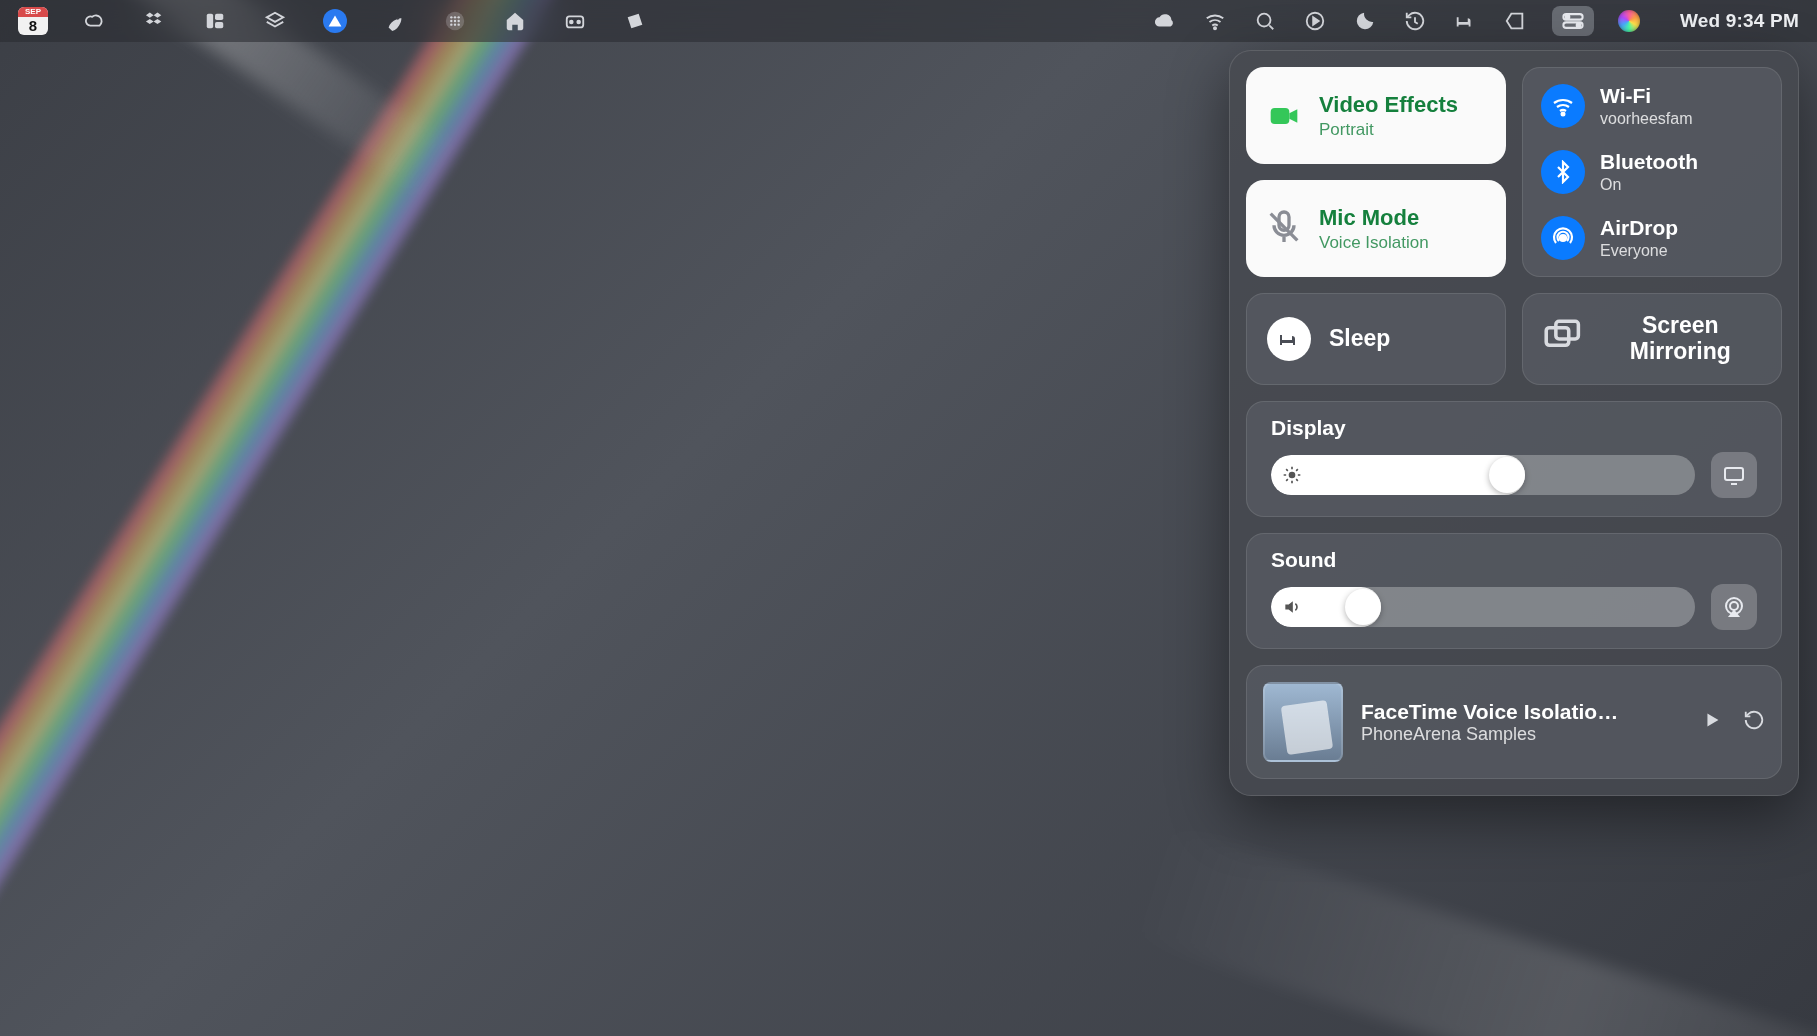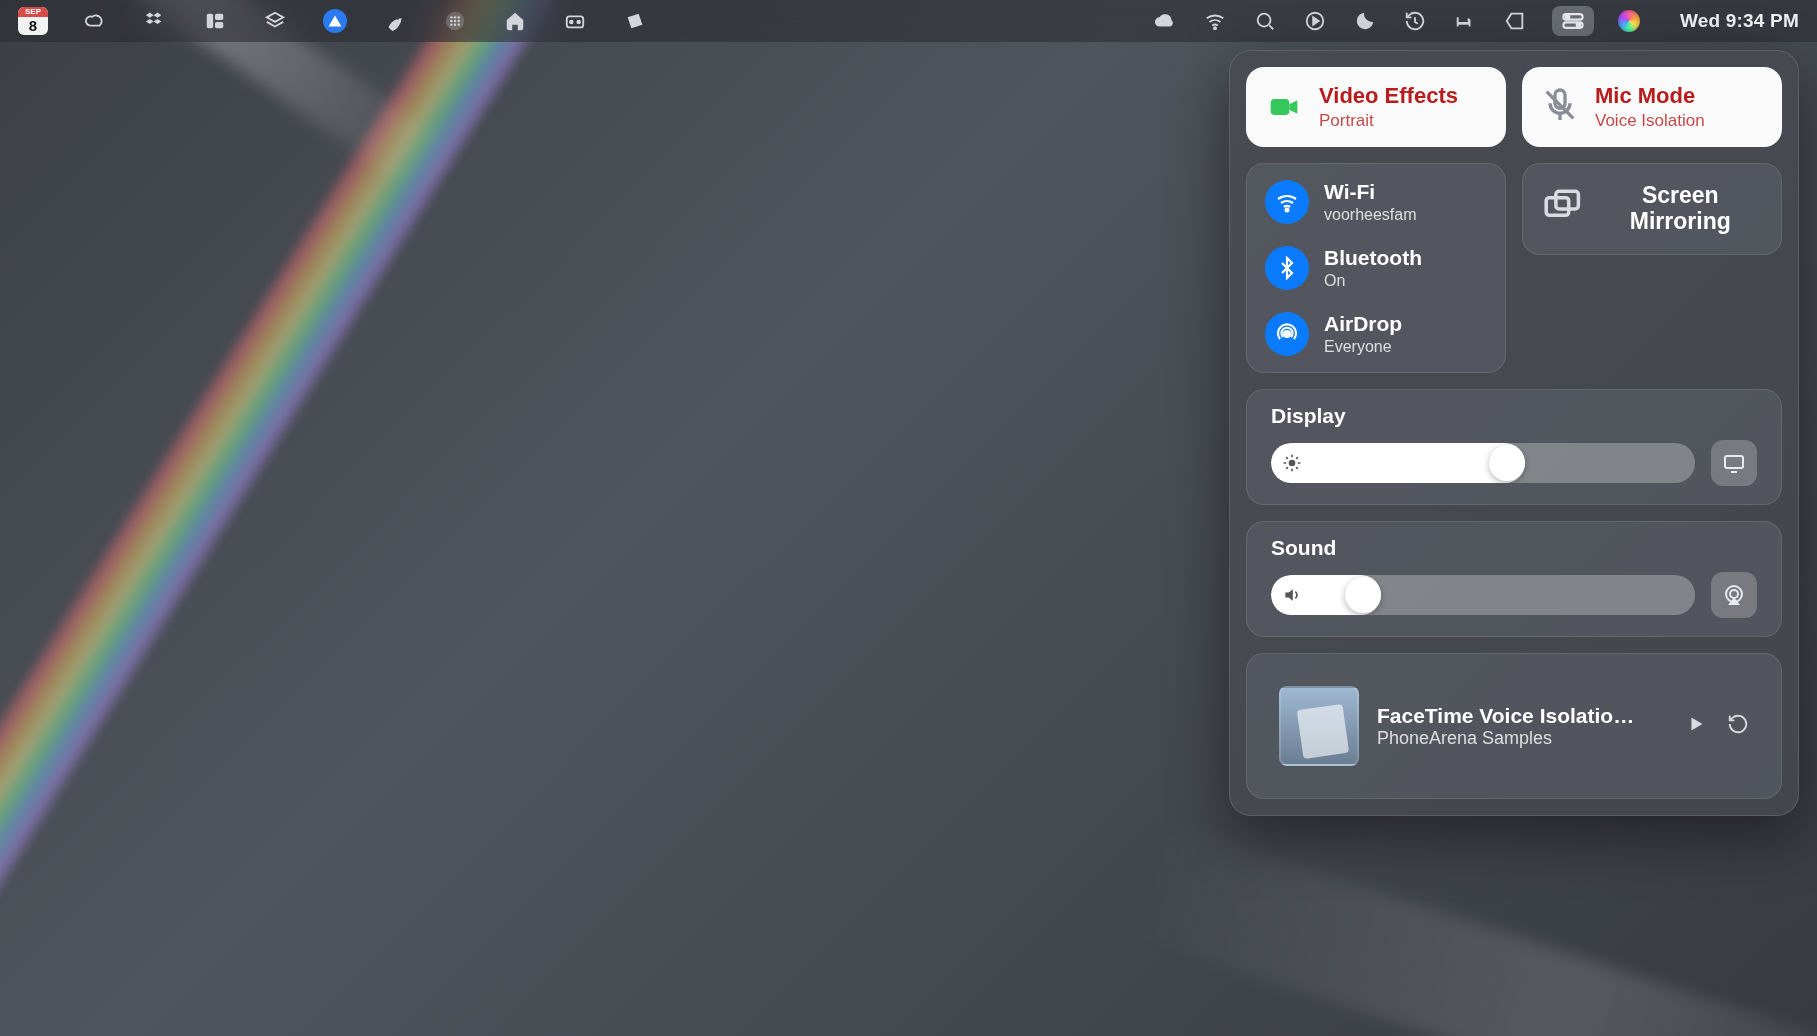--- a/index.html
+++ b/index.html
@@ -87,21 +87,21 @@
   display: grid;
   grid-template-columns: 1fr 1fr;
   gap: 16px;
 }
 .tile {
   border-radius: 18px;
   background: rgba(95,98,106,.55);
   border: 1px solid rgba(255,255,255,.10);
   padding: 16px 18px;
 }
-.tile.white { background: #fafafa; color: #b91c1c; border: none; }
+.tile.white { background: #fafafa; color: #15803d; border: none; }
 .tile.full { grid-column: 1 / span 2; }
 .tile h3 { font-size: 22px; font-weight: 700; margin-bottom: 2px; }
 .tile .sub { font-size: 17px; opacity: .8; font-weight: 500; }
 .row { display: flex; align-items: center; gap: 15px; }
 
 .icon-btn {
   width: 44px; height: 44px; border-radius: 50%;
   display: flex; align-items: center; justify-content: center;
   flex-shrink: 0;
 }
@@ -145,21 +145,21 @@
 }
 .slider-icon svg { width:20px; height:20px; }
 .aux-btn {
   width: 46px; height: 46px; border-radius: 12px;
   background: rgba(255,255,255,.22);
   display:flex;align-items:center;justify-content:center;color:#e8eaef;
 }
 .aux-btn svg { width:24px;height:24px; }
 
 .nowplaying {
-  display:flex; align-items:center; gap: 18px; padding: 32px;
+  display:flex; align-items:center; gap: 18px; padding: 16px;
 }
 .np-art {
   width: 80px; height: 80px; border-radius: 8px;
   background: linear-gradient(180deg,#9fb8d2 0%, #6a7d93 100%);
   position: relative; overflow: hidden;
   border: 2px solid rgba(255,255,255,.15);
 }
 .np-art::after {
   content:""; position:absolute; inset:25% 15% 10% 25%;
   background: rgba(255,255,255,.6); border-radius: 4px; transform: rotate(-8deg);
@@ -332,76 +332,84 @@
           <rect x="2" y="6" width="14" height="12" rx="3"></rect>
           <path d="M16 10l6-3v10l-6-3z"></path>
         </svg>
     </div>
     <div>
       <h3>Video Effects</h3>
       <div class="sub">Portrait</div>
     </div>
   </div>
 
+  <div class="tile wifi-group" style="grid-row: span 2;">
+    <div class="row">
+      <div class="icon-btn blue">
+        <svg viewBox="0 0 24 24" fill="none" stroke="#fff" stroke-width="2.2">
+            <path d="M3 9a15 15 0 0 1 18 0"></path>
+            <path d="M6 13a10 10 0 0 1 12 0"></path>
+            <path d="M9 17a5 5 0 0 1 6 0"></path>
+            <circle cx="12" cy="20" r="1.4" fill="#fff"></circle>
+          </svg>
+      </div>
+      <div>
+        <h3>Wi-Fi</h3>
+        <div class="sub">voorheesfam</div>
+      </div>
+    </div>
+    <div class="row">
+      <div class="icon-btn blue">
+        <svg viewBox="0 0 24 24" fill="none" stroke="#fff" stroke-width="2.2">
+            <path d="M7 7l10 10-5 5V2l5 5L7 17"></path>
+          </svg>
+      </div>
+      <div>
+        <h3>Bluetooth</h3>
+        <div class="sub">On</div>
+      </div>
+    </div>
+    <div class="row">
+      <div class="icon-btn blue">
+        <svg viewBox="0 0 24 24" fill="none" stroke="#fff" stroke-width="2.2">
+            <circle cx="12" cy="12" r="3" fill="#fff"></circle>
+            <path d="M5 17a9 9 0 1 1 14 0"></path>
+            <path d="M8 15a5.5 5.5 0 1 1 8 0"></path>
+          </svg>
+      </div>
+      <div>
+        <h3>AirDrop</h3>
+        <div class="sub">Everyone</div>
+      </div>
+    </div>
+  </div>
+
   <div class="tile white row">
     <div style="width:40px;color:#8a8d95;">
       <svg viewBox="0 0 24 24" fill="none" stroke="currentColor" stroke-width="2">
         <rect x="9" y="3" width="6" height="11" rx="3"></rect>
           <path d="M6 11a6 6 0 0 0 12 0"></path>
           <path d="M12 18v3"></path>
           <path d="M4 4l16 16"></path>
       </svg>
     </div>
     <div>
       <h3>Mic Mode</h3>
       <div class="sub">Voice Isolation</div>
     </div>
   </div>
 
-  <div class="tile wifi-group" style="grid-row: span 2;">
-    <div class="row">
-      <div class="icon-btn blue">
-        <svg viewBox="0 0 24 24" fill="none" stroke="#fff" stroke-width="2.2">
-            <path d="M3 9a15 15 0 0 1 18 0"></path>
-            <path d="M6 13a10 10 0 0 1 12 0"></path>
-            <path d="M9 17a5 5 0 0 1 6 0"></path>
-            <circle cx="12" cy="20" r="1.4" fill="#fff"></circle>
-          </svg>
-      </div>
-      <div>
-        <h3>Wi-Fi</h3>
-        <div class="sub">voorheesfam</div>
-      </div>
-    </div>
-    <div class="row">
-      <div class="icon-btn blue">
-        <svg viewBox="0 0 24 24" fill="none" stroke="#fff" stroke-width="2.2">
-            <path d="M7 7l10 10-5 5V2l5 5L7 17"></path>
-          </svg>
-      </div>
-      <div>
-        <h3>Bluetooth</h3>
-        <div class="sub">On</div>
-      </div>
-    </div>
-    <div class="row">
-      <div class="icon-btn blue">
-        <svg viewBox="0 0 24 24" fill="none" stroke="#fff" stroke-width="2.2">
-            <circle cx="12" cy="12" r="3" fill="#fff"></circle>
-            <path d="M5 17a9 9 0 1 1 14 0"></path>
-            <path d="M8 15a5.5 5.5 0 1 1 8 0"></path>
-          </svg>
-      </div>
-      <div>
-        <h3>AirDrop</h3>
-        <div class="sub">Everyone</div>
-      </div>
-    </div>
-  </div>
-
+  <div class="tile side-tile">
+    <div class="icon-btn white">
+      <svg viewBox="0 0 24 24" fill="currentColor">
+          <path d="M3 18V8h2v5h10V9a3 3 0 0 1 3 3v6h-2v-2H5v2H3z"></path>
+        </svg>
+    </div>
+    <h3>Sleep</h3>
+  </div>
 
   <div class="tile side-tile">
     <div style="width:44px;color:#d9dbe0;">
       <svg viewBox="0 0 24 24" fill="none" stroke="currentColor" stroke-width="2.2">
           <rect x="2" y="6" width="14" height="11" rx="2"></rect>
           <rect x="8" y="2" width="14" height="11" rx="2"></rect>
         </svg>
     </div>
     <h3 style="line-height:1.15;text-align:center;">Screen Mirroring</h3>
   </div>

